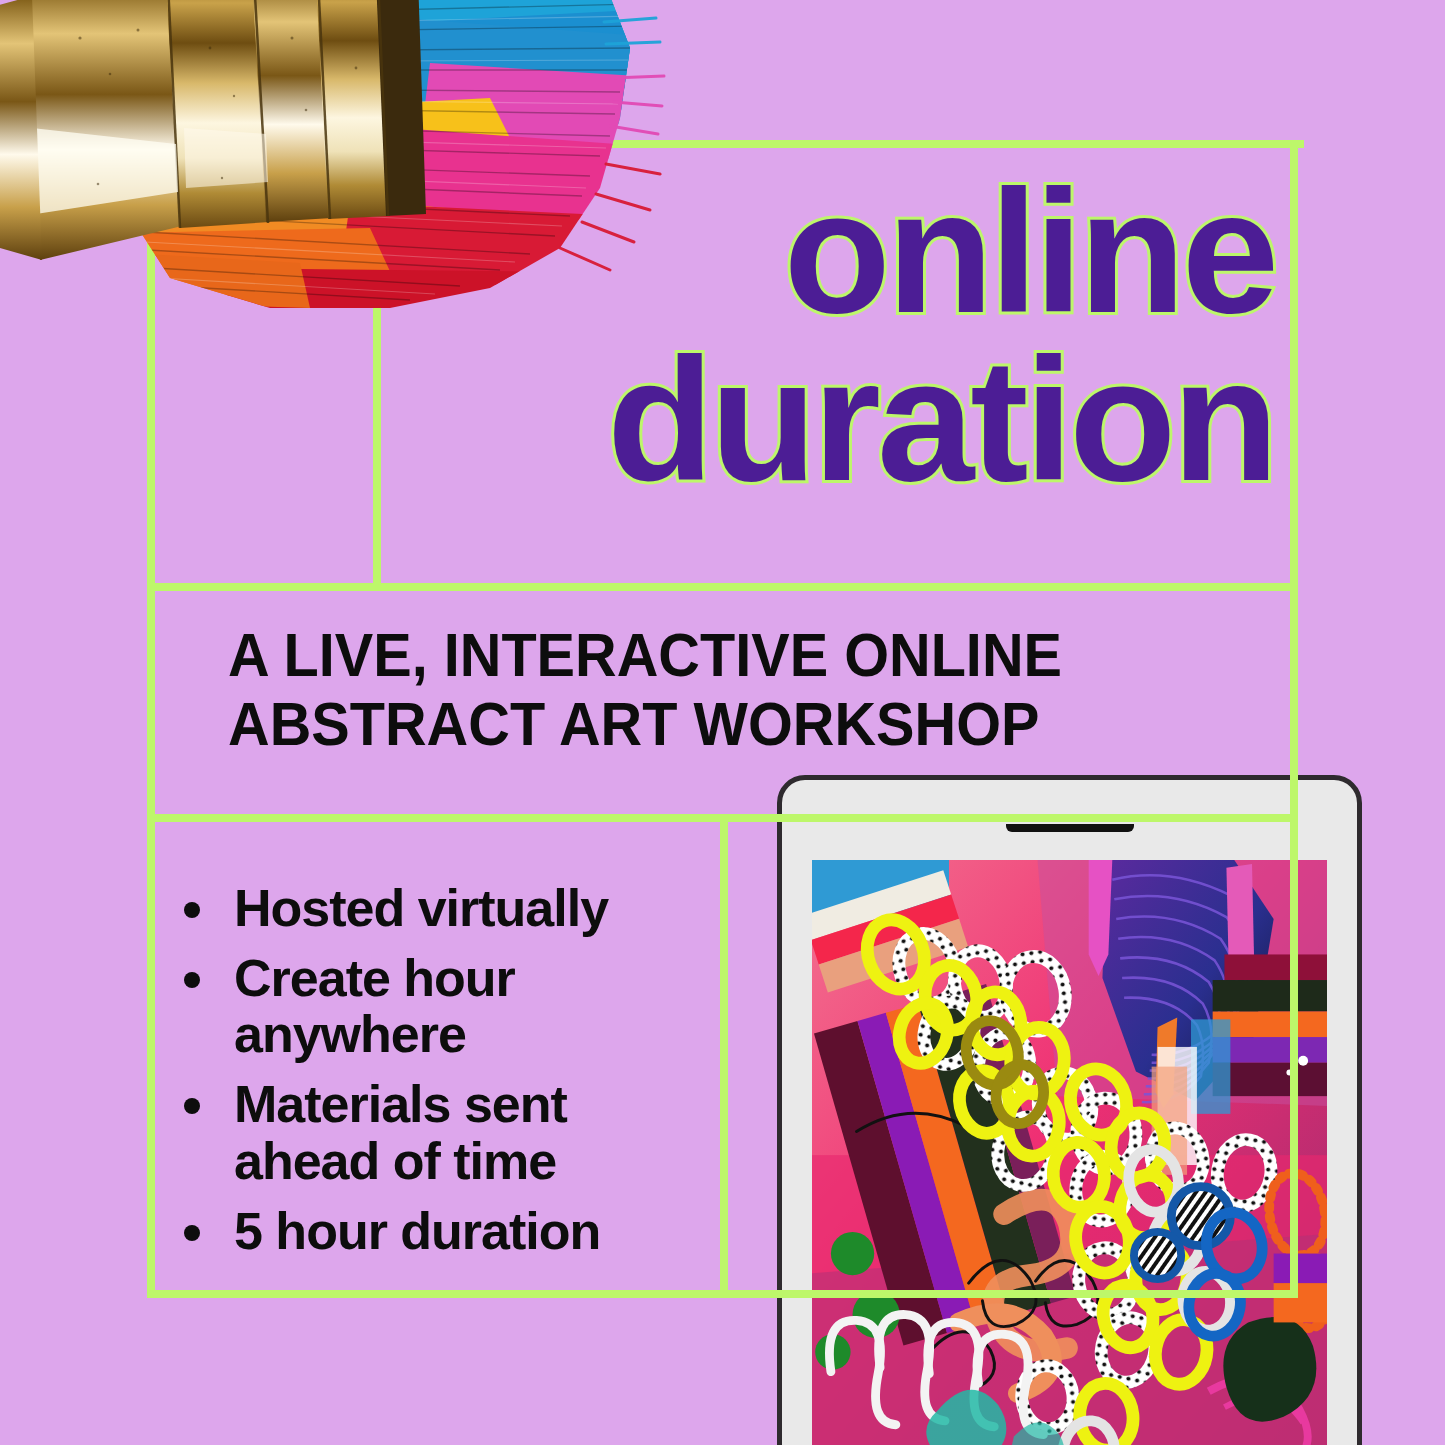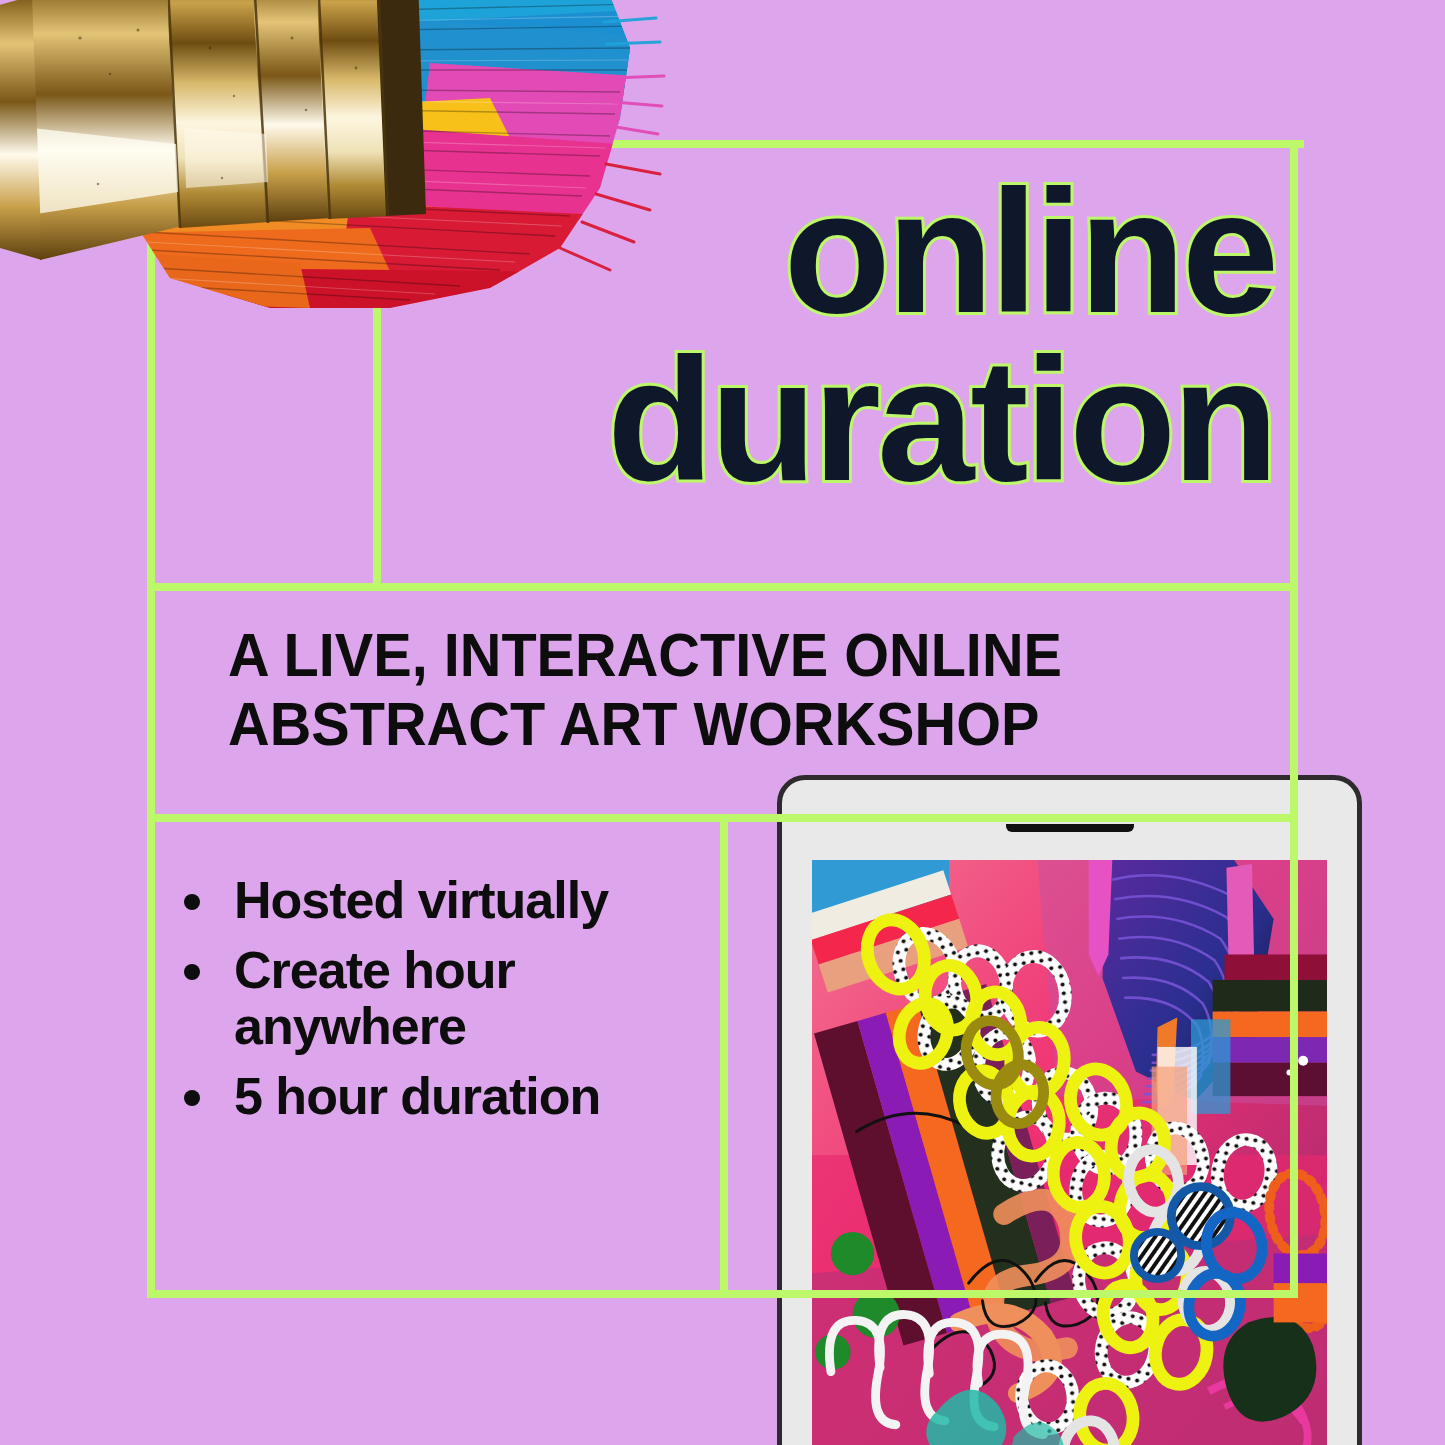--- a/index.html
+++ b/index.html
@@ -40,21 +40,21 @@
     left: 0;
     top: 168px;
     width: 1275px;
     z-index: 9;
     text-align: right;
     font-family: "Liberation Sans", sans-serif;
     font-weight: bold;
     font-size: 175px;
     line-height: 0.96;
     letter-spacing: -4px;
-    color: #0f172a;
+    color: #4c1d95;
     -webkit-text-stroke: 6px #bdf76a;
     paint-order: stroke fill;
   }
   #headline .hl-line { display: block; white-space: nowrap; }
 
   
   #subtitle {
     position: absolute;
     left: 228px;
     top: 620px;
@@ -84,20 +84,21 @@
     font-weight: bold;
     font-size: 52px;
     line-height: 1.08;
     color: #0d0d0d;
     letter-spacing: -1px;
   }
   #bullets li {
     position: relative;
     padding-left: 56px;
     margin-bottom: 14px;
+    margin-top: 8px;
   }
   #bullets li::before {
     content: "";
     position: absolute;
     left: 6px;
     top: 22px;
     width: 16px;
     height: 16px;
     border-radius: 50%;
     background: #0d0d0d;
@@ -294,20 +295,21 @@
   </div>
 
   <div id="subtitle">
     <span class="sub-line">A LIVE, INTERACTIVE ONLINE</span>
     <span class="sub-line">ABSTRACT ART WORKSHOP</span>
   </div>
 
   <ul id="bullets">
     <li><span>Hosted virtually</span></li>
     <li><span>Create hour anywhere</span></li>
+    <li><span>Materials sent ahead of time</span></li>
     <li><span>5 hour duration</span></li>
   </ul>
 
   <div id="tablet">
     <div id="tablet-speaker"></div>
     <div id="tablet-screen">
       <svg viewBox="0 0 525 620" preserveAspectRatio="xMidYMin slice" aria-hidden="true">
         <defs>
           <pattern id="dots" width="9" height="9" patternUnits="userSpaceOnUse">
             <rect width="9" height="9" fill="#ffffff"></rect>

